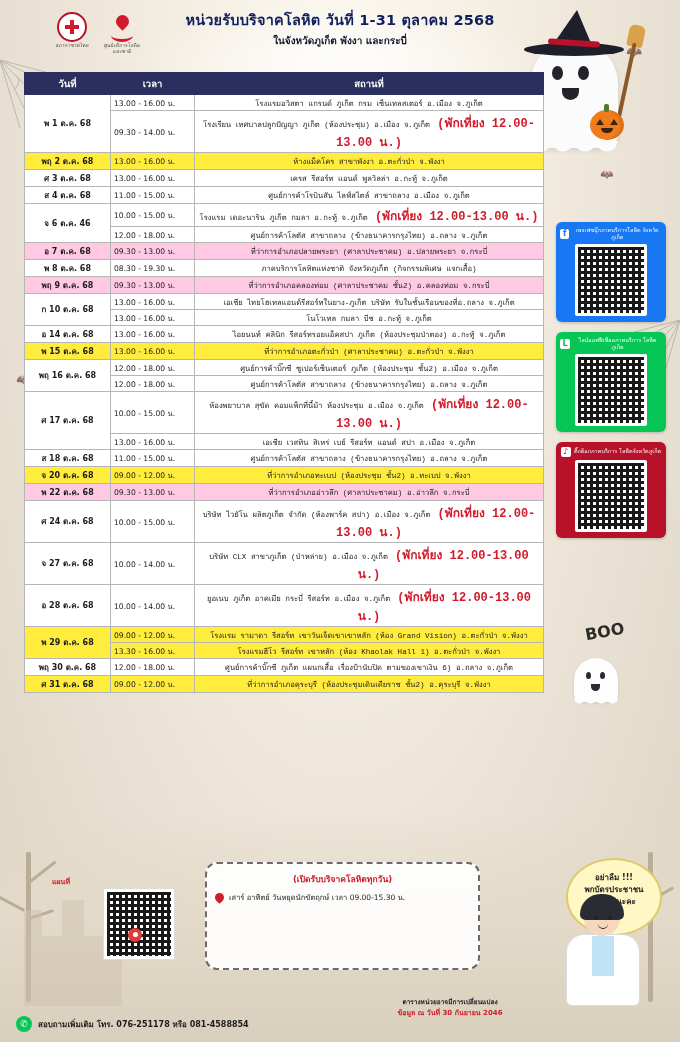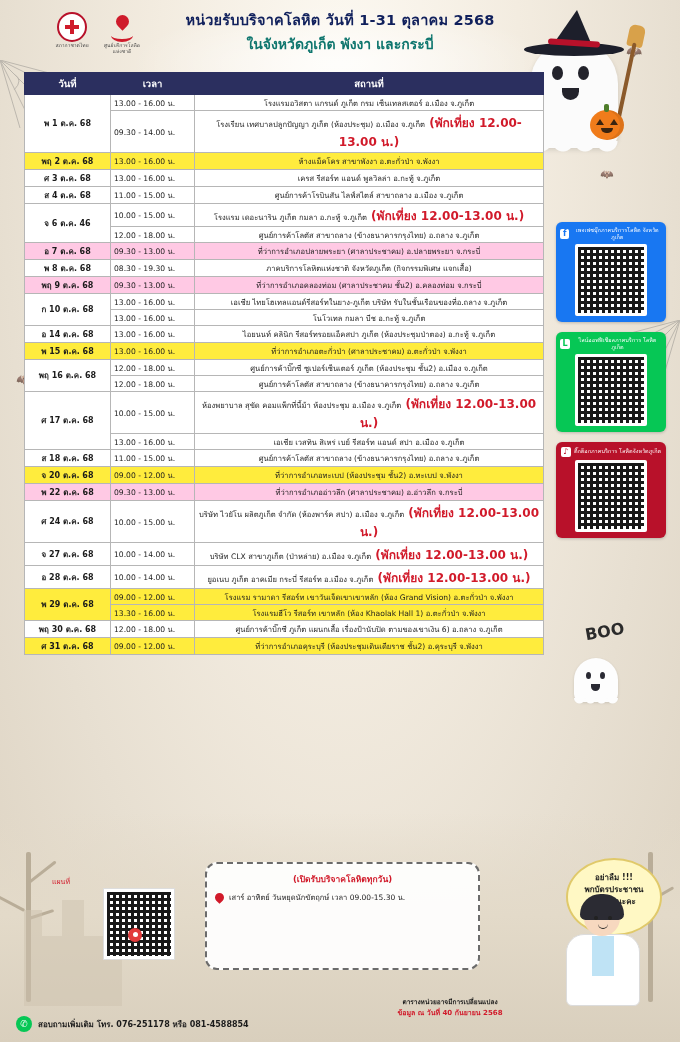--- a/index.html
+++ b/index.html
@@ -64,21 +64,21 @@
     border-radius:50% 50% 50% 0; transform:rotate(-45deg);
   }
   .drop-mark::after{
     content:""; position:absolute; left:2px; top:17px; width:22px;height:10px;
     border-bottom:3px solid #cf1b2b; border-radius:0 0 50% 50%;
   }
   .title1 {
     font-size: 14.5px; font-weight:bold; color:#10205c; letter-spacing:.2px;
   }
   .title2 {
-    font-size: 14px; font-weight:bold; color:#0f766e; margin-top:2px;
+    font-size: 10px; font-weight:bold; color:#0f172a; margin-top:2px;
   }
   
   .ghost-main{ position:absolute; right:46px; top:18px; width:118px; height:150px;}
   .ghost-body{
     position:absolute; left:14px; top:22px; width:88px; height:108px; background:#fbfbfb;
     border-radius:44px 44px 14px 14px; box-shadow:0 2px 5px rgba(0,0,0,.12);
   }
   .ghost-body::after{
     content:""; position:absolute; bottom:-7px; left:0; width:88px; height:14px;
     background:radial-gradient(circle at 11px 0, #fbfbfb 10px, transparent 11px) repeat-x;
@@ -117,21 +117,21 @@
   th{
     background:#2b2f5f; color:#fff; font-size:9.5px; font-weight:bold; border:1px solid #2b2f5f;
     padding:3px 2px; text-align:center;
   }
   td{
     border:1px solid #b6b6b6; background:#fff; padding:1.5px 3px; font-size:8px; vertical-align:middle;
     height:13px;
   }
   td.date{ text-align:center; font-weight:bold; font-size:8px; }
   td.time{ text-align:left; font-size:7.6px; }
-  td.place{ text-align:center; font-size:7.6px; }
+  td.place{ text-align:center; font-size:7.6px;font-family:Liberation Mono, monospace; }
   .w-date{ width:86px;} .w-time{ width:84px;}
   .hl-yellow{ background:#ffec3d !important;}
   .hl-pink{ background:#ffc9e4 !important;}
   .note{ color:#d11a2a; font-size:12px; font-weight:bold; }
   
   .side{ position:absolute; right:14px; top:222px; width:110px; display:flex; flex-direction:column; gap:10px;}
   .card{ border-radius:6px; padding:5px 4px 6px; text-align:center; box-shadow:0 1px 3px rgba(0,0,0,.2);}
   .card .ctitle{ font-size:5.5px; line-height:1.25; color:#fff; margin-bottom:3px; display:flex; gap:3px; align-items:center; justify-content:center;}
   .card.fb{ background:#1877f2;}
   .card.line{ background:#06c755;}
@@ -153,21 +153,21 @@
     padding:6px 8px; text-align:center;
   }
   .bb-t1{ font-size:8.5px; font-weight:bold; color:#1b1b1b;}
   .bb-t2{ font-size:8.5px; font-weight:bold; color:#d11a2a; margin-top:2px;}
   .bb-line{ display:flex; align-items:center; gap:5px; margin-top:5px; font-size:7.5px;}
   .drop-ico{ width:9px;height:12px;position:relative; flex:0 0 9px;}
   .drop-ico::before{content:"";position:absolute;left:0;top:2px;width:9px;height:9px;background:#d11a2a;border-radius:50% 50% 50% 0;transform:rotate(-45deg);}
   .qr-left{ position:absolute; left:96px; top:888px; width:86px; text-align:center;}
   .qr-left .qrbox{ width:72px;height:72px;background:#fff;padding:3px;border:1px solid #ddd; margin:0 auto;}
   .pin{
-    position:absolute; left:52px; top:876px; font-size:7px; color:#d11a2a; font-weight:normal;
+    position:absolute; left:52px; top:876px; font-size:7px; color:#d11a2a; font-weight:bold;
   }
   .pin-marker{ position:absolute; left:128px; top:928px; width:14px;height:18px;}
   .pin-marker::before{content:"";position:absolute;width:14px;height:14px;background:#e23b3b;border-radius:50% 50% 50% 50%;}
   .pin-marker::after{content:"";position:absolute;left:4.5px;top:4px;width:5px;height:5px;background:#fff;border-radius:50%;}
   .footer-line{
     position:absolute; left:16px; bottom:10px; display:flex; align-items:center; gap:6px; font-size:8px; font-weight:bold;
   }
   .phone-ico{
     width:16px;height:16px;border-radius:50%;background:#06c755;color:#fff;font-size:9px;line-height:16px;text-align:center;
   }
@@ -498,14 +498,14 @@
     <div class="n-smile"></div>
 </div>
 
 <div class="footer-line">
   <span class="phone-ico">✆</span>
   <span>สอบถามเพิ่มเติม โทร. 076-251178 หรือ  081-4588854</span>
 </div>
 
 <div class="update-note">
   <div class="u1">ตารางหน่วยอาจมีการเปลี่ยนแปลง</div>
-  <div>ข้อมูล ณ วันที่ 40 กันยายน 2568</div>
+  <div>ข้อมูล ณ วันที่ 30 กันยายน 2046</div>
 </div>
 
 </body></html>

